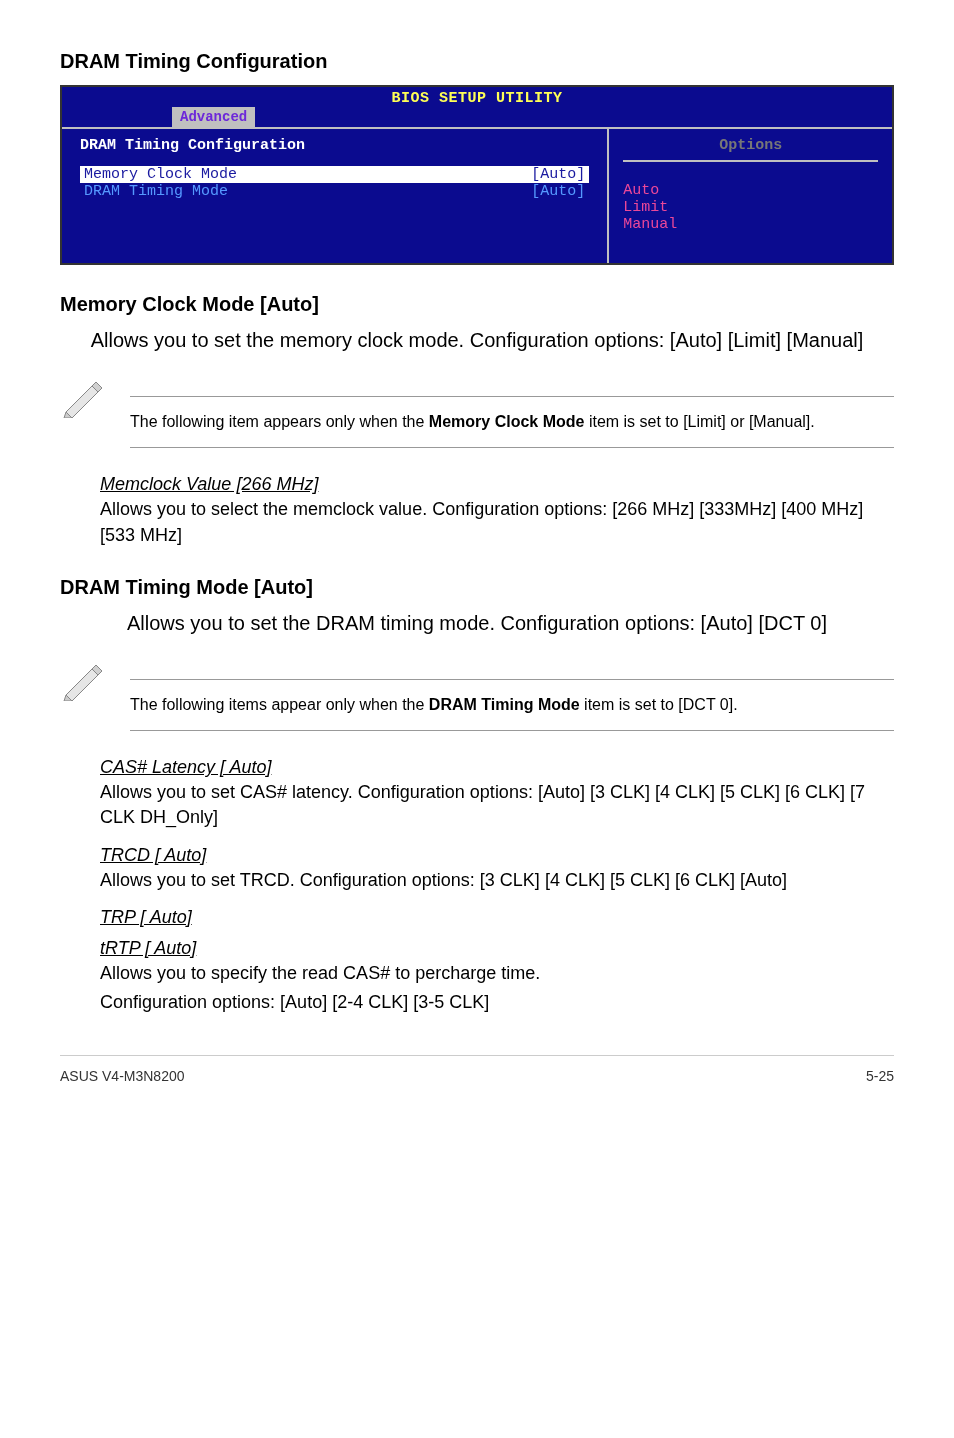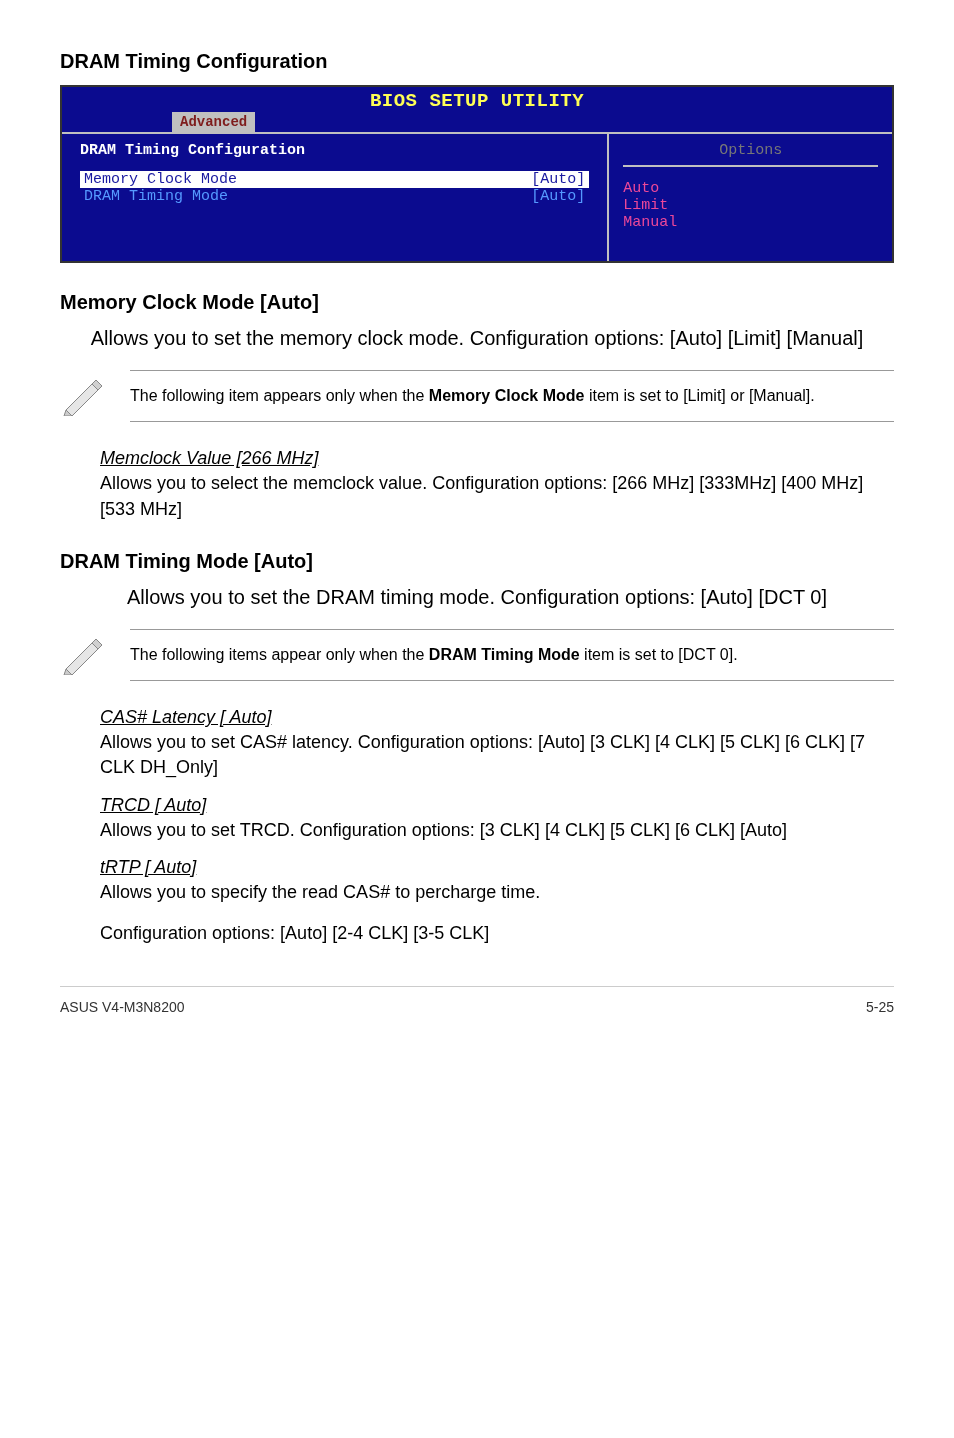--- a/index.html
+++ b/index.html
@@ -22,27 +22,27 @@
       margin-bottom: 28px;
       overflow: hidden;
       position: relative;
     }
     .bios-header {
       background: #0b0b8f;
       color: #ffff55;
       font-family: "Courier New", monospace;
       font-weight: bold;
       text-align: center;
-      font-size: 19px;
+      font-size: 15px;
       padding: 3px 0 0;
       letter-spacing: 0.5px;
     }
     .bios-tablabel {
       font-family: "Courier New", monospace;
-      color: #7f1d1d;
+      color: #6d28d9;
       background: #c0c0c0;
       display: inline-block;
       padding: 2px 8px;
       margin-left: 110px;
       font-size: 14px;
       font-weight: bold;
     }
     .bios-body {
       display: flex;
       border-top: 2px solid #c0c0c0;
@@ -78,22 +78,22 @@
       flex: 1;
       padding: 8px 14px 30px;
       font-family: "Courier New", monospace;
       font-size: 15px;
     }
     .bios-right .opt-header {
       color: #777;
       text-align: center;
       border-bottom: 2px solid #c0c0c0;
       padding-bottom: 6px;
-      margin-bottom: 13px;
-      font-weight: normal;
+      margin-bottom: 20px;
+      font-weight: bold;
     }
     .bios-right .opt-item {
       color: #ec4899;
     }
     .section-title {
       font-size: 20px;
       font-weight: bold;
       margin: 28px 0 10px;
     }
     .body-text {
@@ -111,20 +111,21 @@
       width: 70px;
       flex-shrink: 0;
     }
     .note-text {
       border-top: 1px solid #999;
       border-bottom: 1px solid #999;
       padding: 14px 0;
       font-size: 16px;
       line-height: 1.4;
       flex: 1;
+      margin-top: 24px;
     }
     .sub-label {
       font-size: 18px;
       font-style: italic;
       text-decoration: underline;
       margin-top: 10px;
     }
     .sub-text {
       font-size: 18px;
       margin: 2px 0 14px;
@@ -210,22 +211,23 @@
   </div>
 </div>
 
 <div class="indent">
   <div class="sub-label">CAS# Latency [ Auto]</div>
   <div class="sub-text">Allows you to set CAS# latency. Configuration options: [Auto] [3 CLK] [4 CLK] [5 CLK] [6 CLK] [7 CLK DH_Only]</div>
 
   <div class="sub-label">TRCD [ Auto]</div>
   <div class="sub-text">Allows you to set TRCD. Configuration options: [3 CLK] [4 CLK] [5 CLK] [6 CLK] [Auto]</div>
 
+  <div class="sub-label">TRP [ Auto]</div>
 
   <div class="sub-label">tRTP [ Auto]</div>
-  <div class="sub-text" style="margin-bottom:16px;">Allows you to specify the read CAS# to percharge time.</div>
+  <div class="sub-text" style="margin-bottom:4px;">Allows you to specify the read CAS# to percharge time.</div>
   <div class="sub-text">Configuration options: [Auto] [2-4 CLK] [3-5 CLK]</div>
 </div>
 
 <div class="footer">
   <span>ASUS V4-M3N8200</span>
   <span>5-25</span>
 </div>
 
 </body></html>

